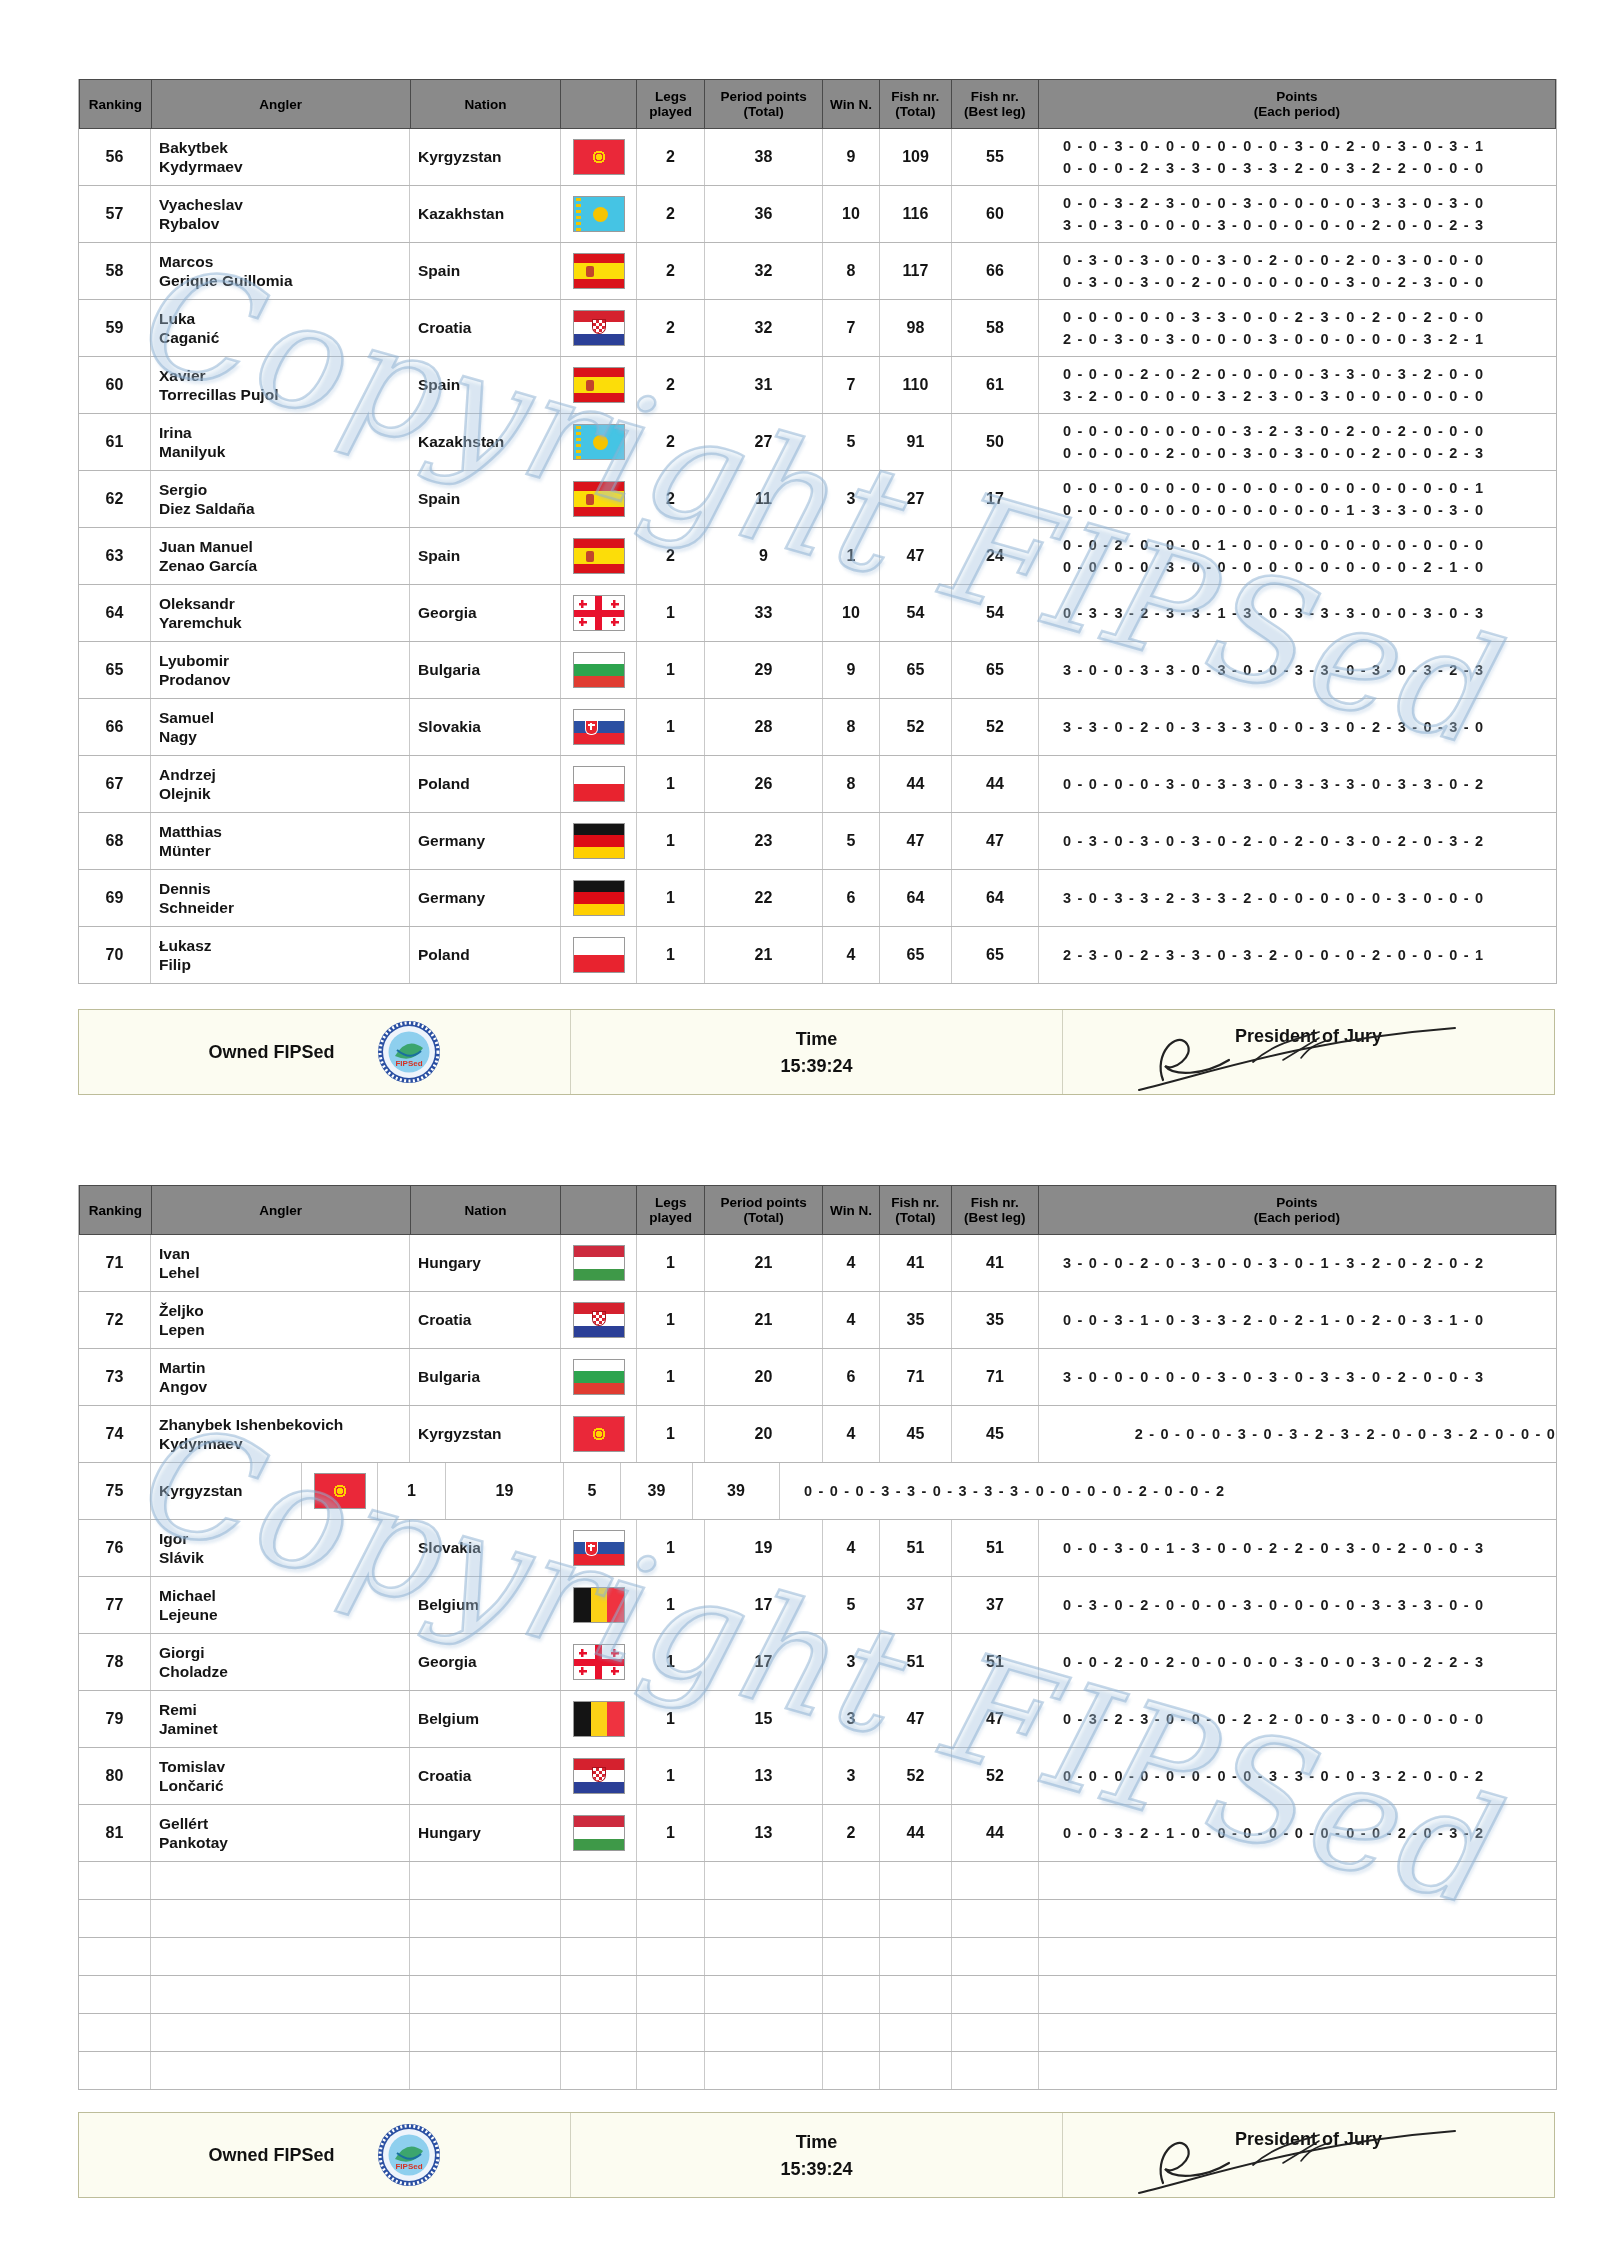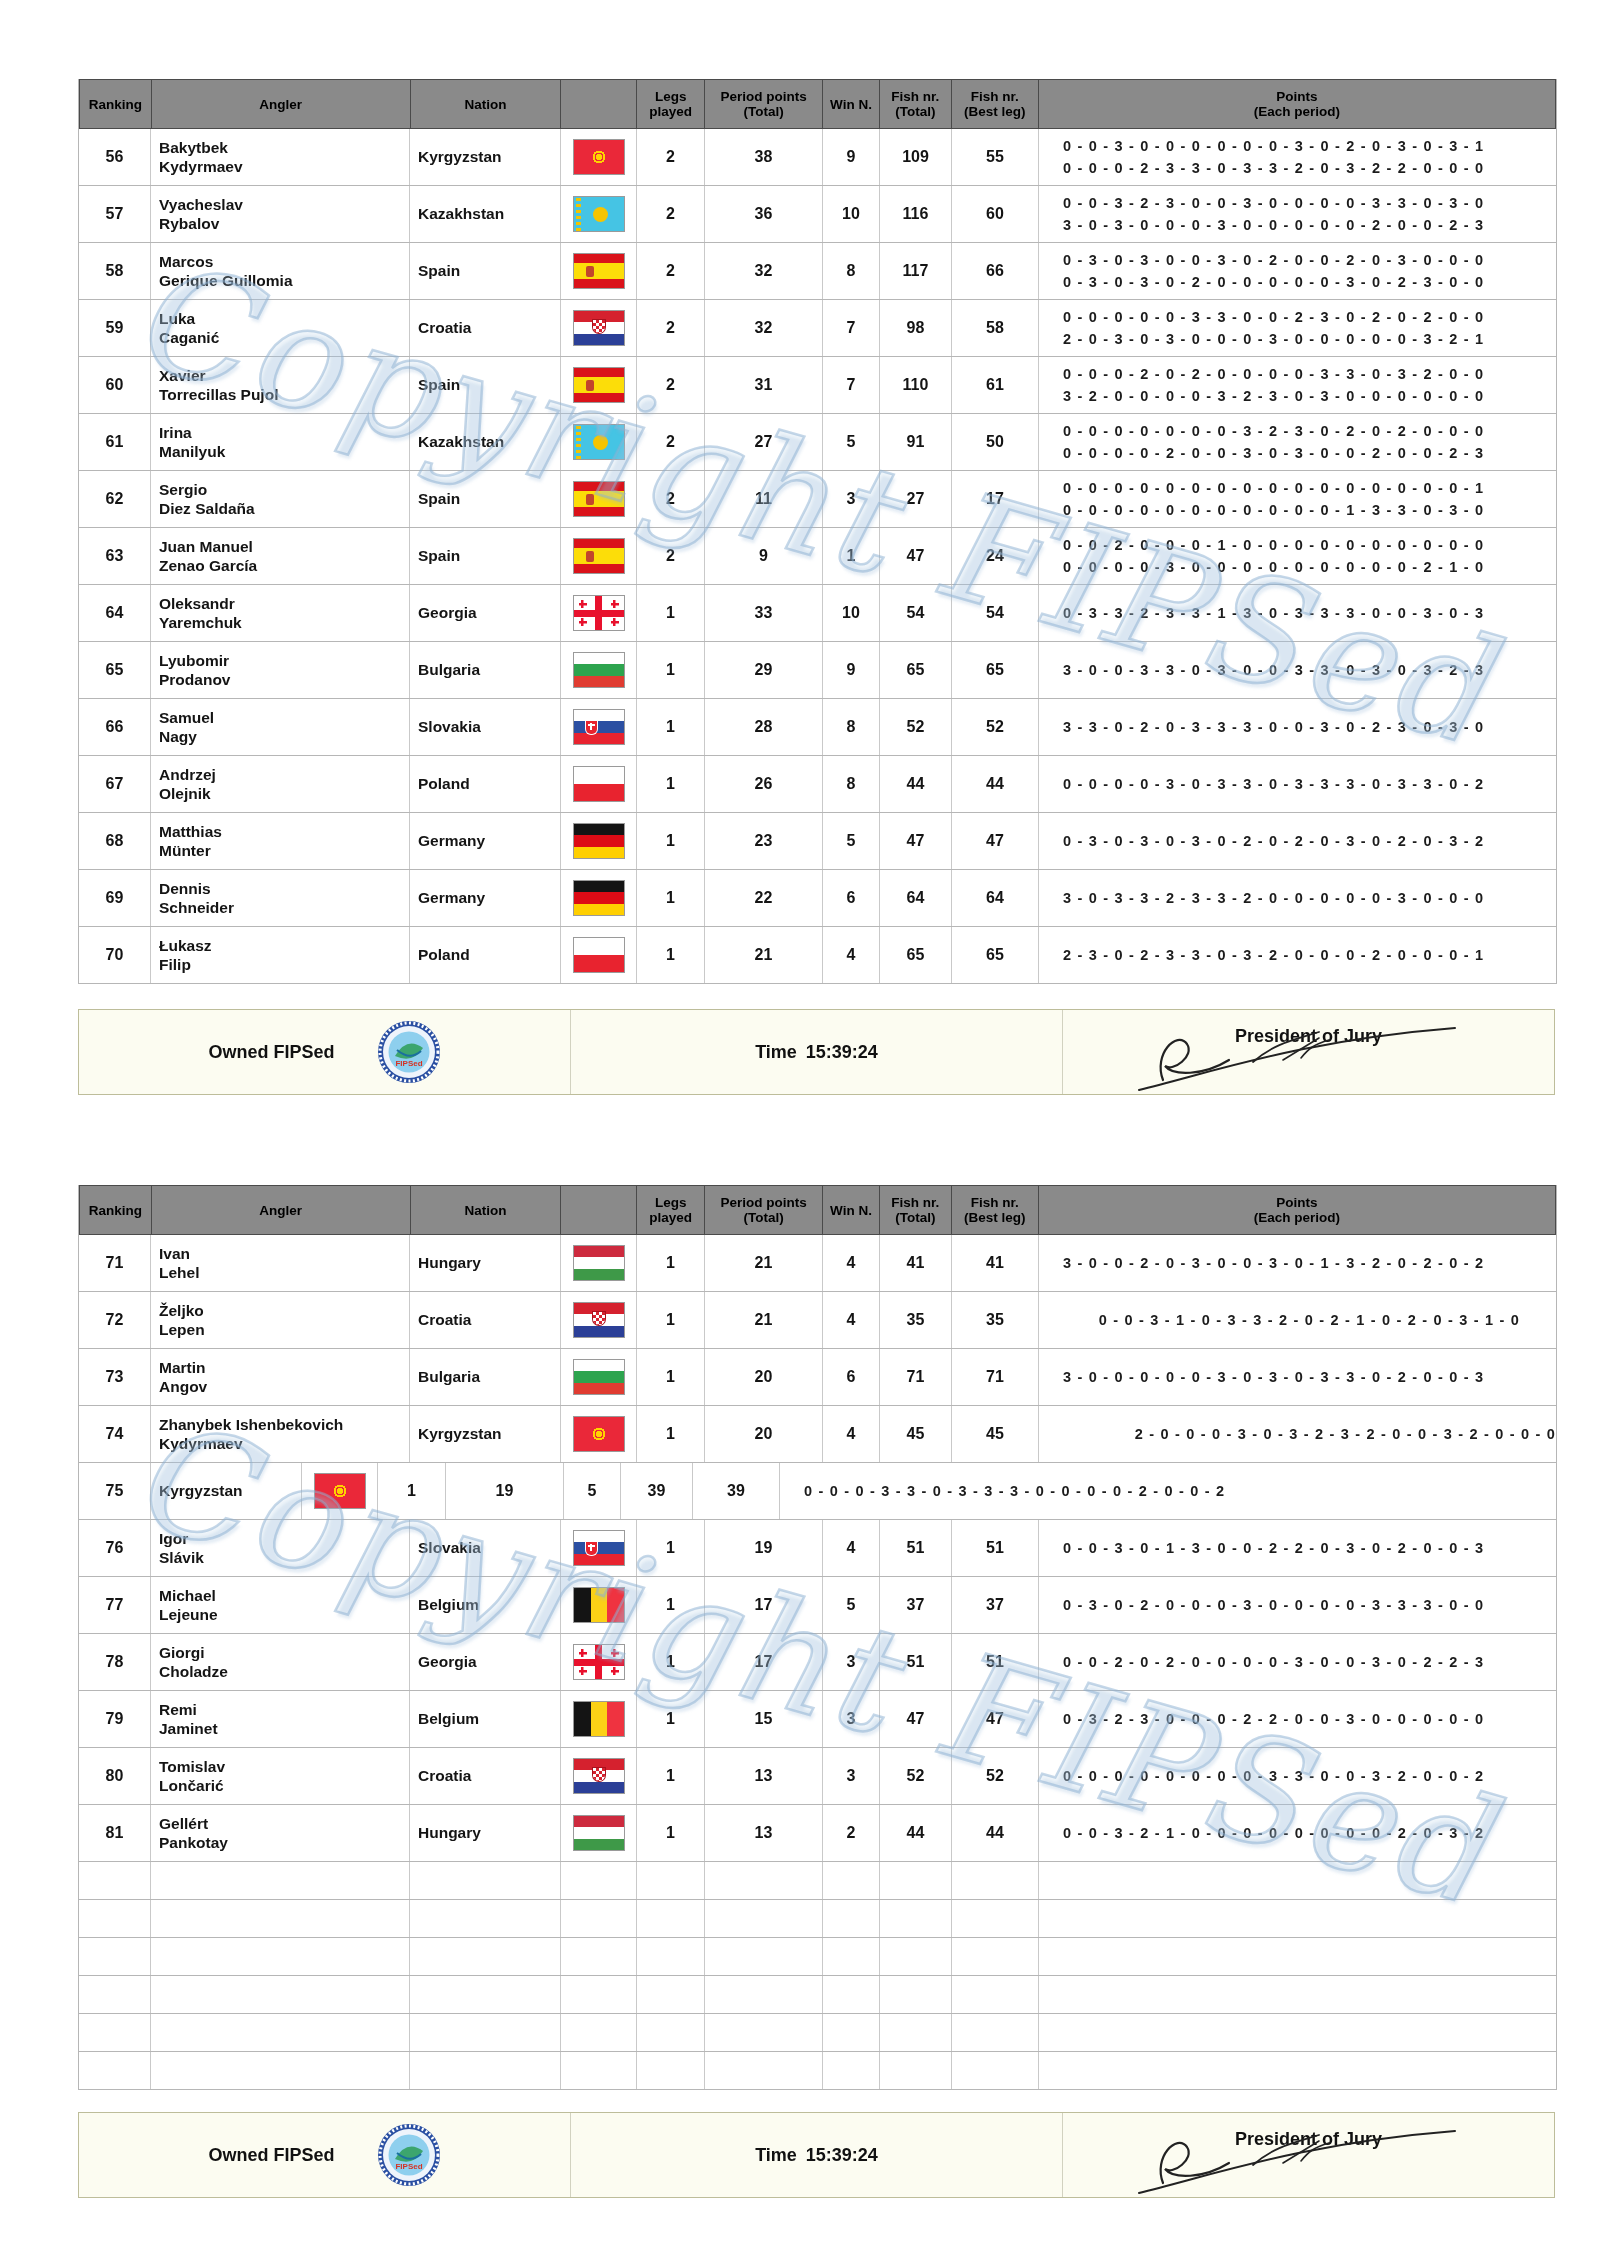--- a/index.html
+++ b/index.html
@@ -71,21 +71,21 @@
 
   
   .bar{display:flex;width:1477px;height:86px;margin-top:25px;background:#fcfcf1;
        border:1px solid #bdbd9a;box-sizing:border-box;position:relative;z-index:2;}
   .bar2{margin-top:22px;}
   .bcell{box-sizing:border-box;flex:1;border-right:1px solid #d2d2c0;display:flex;align-items:center;justify-content:center;position:relative;}
   .bcell:last-child{border-right:none;}
   .owned-text{font-size:18px;font-weight:bold;}
   .b-owned{gap:42px;}
   .logo{display:block;}
-  .b-time{flex-direction:row;gap:9px;}
+  .b-time{flex-direction:column;gap:9px;}
   .time-label,.time-value{font-size:18px;font-weight:bold;line-height:18px;}
   .b-pres{align-items:flex-start;padding-top:16px;}
   .pres-label{font-size:18px;font-weight:bold;position:relative;z-index:1;}
   .sig{position:absolute;left:70px;top:4px;z-index:2;pointer-events:none;}
 </style>
 </head>
 <body>
 
 <div class="page">
 
@@ -507,21 +507,21 @@
         <div class="cell c-flag" style="width: 76px;">
           <div class="flag f-hr">
             <span class="hr-shield"></span>
           </div>
         </div>
         <div class="cell c-num" style="width: 68px;">1</div>
         <div class="cell c-num" style="width: 118px;">21</div>
         <div class="cell c-num" style="width: 57px;">4</div>
         <div class="cell c-num" style="width: 72px;">35</div>
         <div class="cell c-num" style="width: 87px;">35</div>
-        <div class="cell c-points" style="width: 517px; align-items: center;">
+        <div class="cell c-points" style="width: 517px;">
           <div class="pline">0 - 0 - 3 - 1 - 0 - 3 - 3 - 2 - 0 - 2 - 1 - 0 - 2 - 0 - 3 - 1 - 0</div>
         </div>
       </div>
       <div class="trow">
         <div class="cell c-rank" style="width: 72px;">73</div>
         <div class="cell c-angler" style="width: 259px;">
           <div class="aline">Martin</div>
           <div class="aline">Angov</div>
         </div>
         <div class="cell c-nation" style="width: 151px;">Bulgaria</div>

